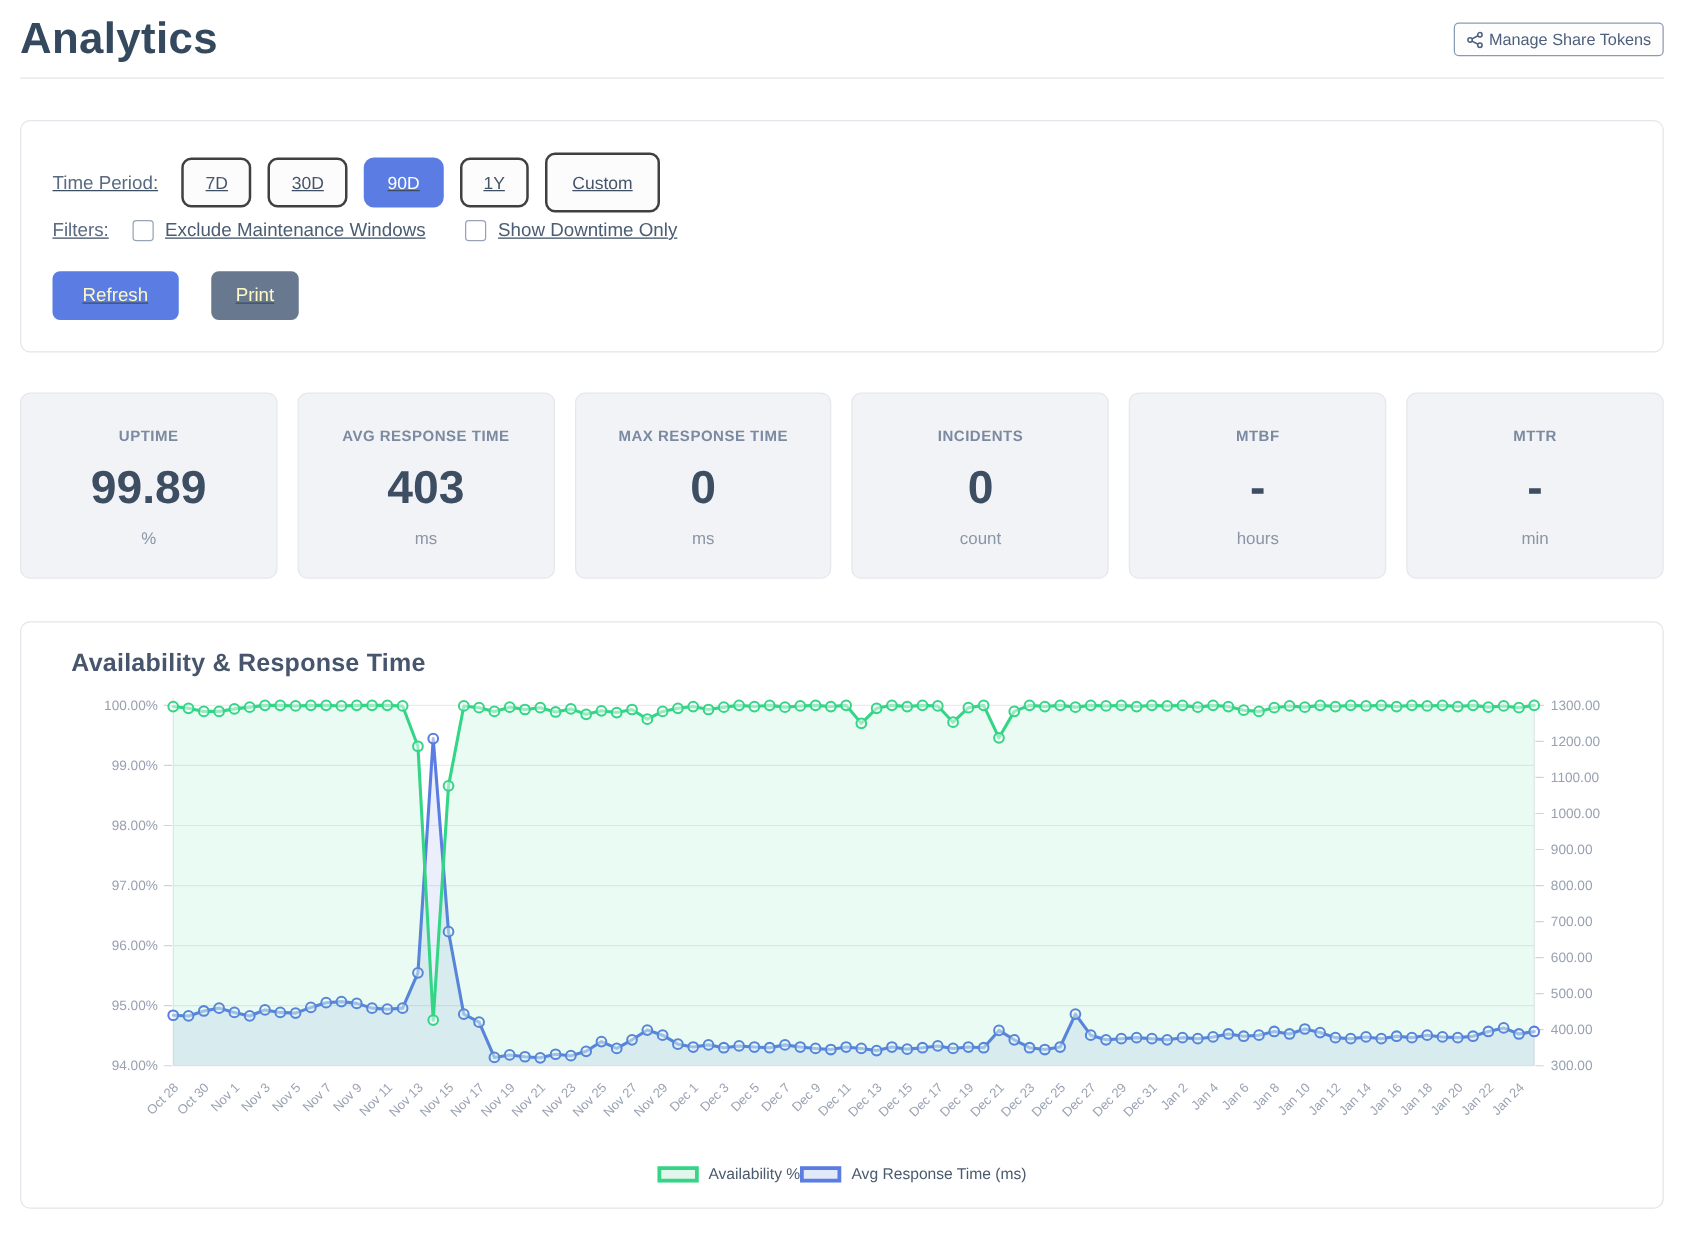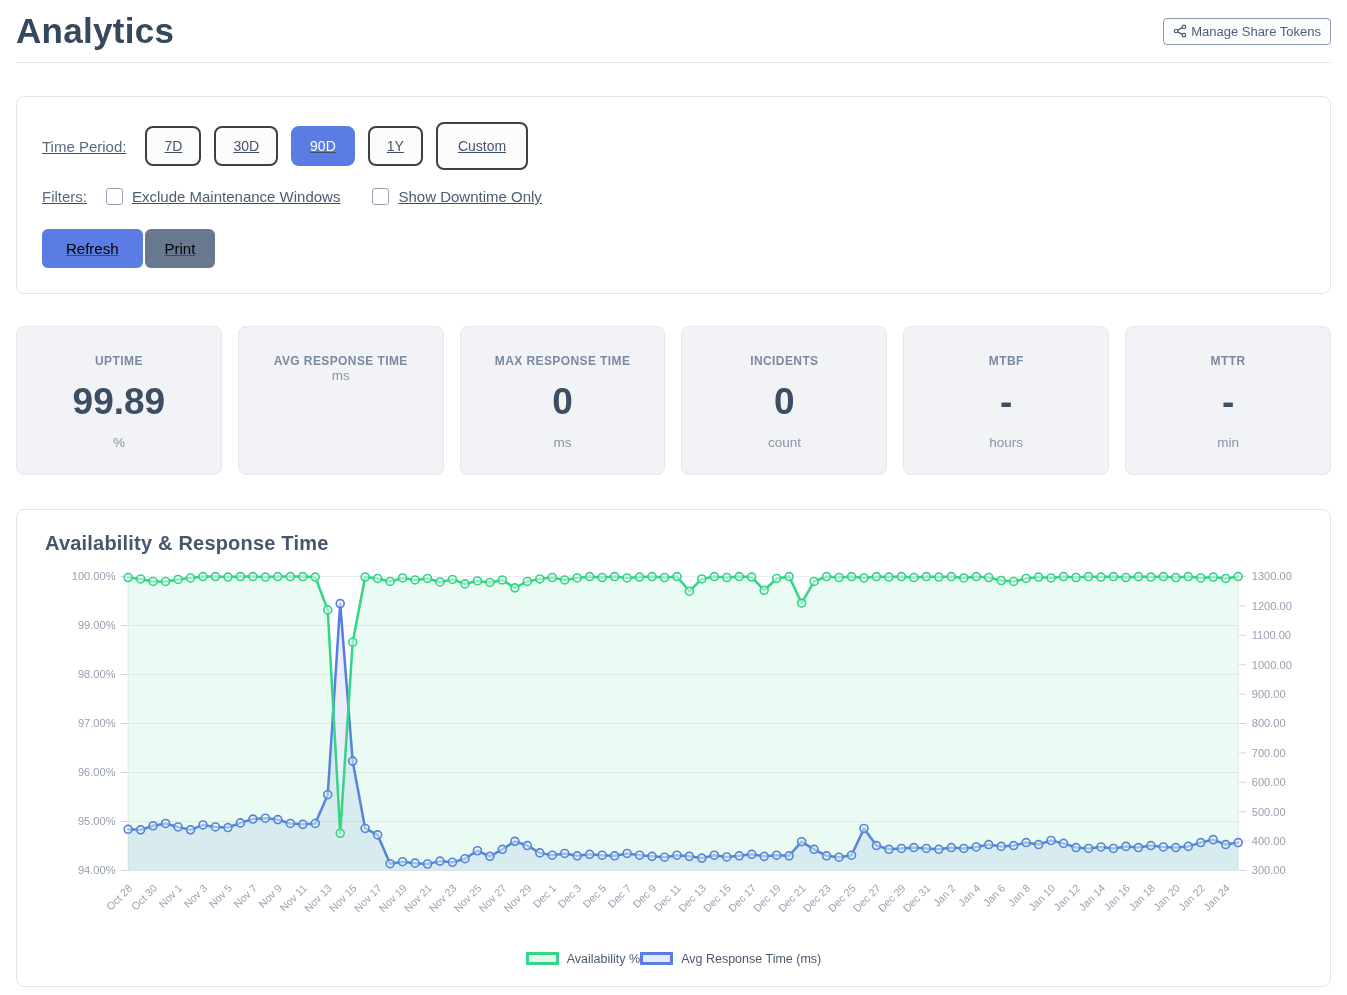--- a/index.html
+++ b/index.html
@@ -14,55 +14,55 @@
   
   .hdr { position:relative; display:flex; align-items:center; height:62px; }
   .hdr h1 { margin:0; font-size:35px; font-weight:bold; color:#35495e; letter-spacing:.3px; }
   .status-group { position:absolute; left:50%; transform:translateX(-51%); display:flex; align-items:center; gap:13px; }
   .status-label { font-size:11px; font-weight:bold; letter-spacing:.6px; color:#66758c; }
   .select-box { display:flex; align-items:center; gap:7px; background:#fff; border:1px solid #d9dde4;
     border-radius:8px; padding:9px 11px 9px 15px; font-size:15px; color:#535f6e;
     box-shadow:0 1px 2px rgba(40,60,90,.05); cursor:pointer; }
   .clear-x { color:#97a1af; font-size:13px; line-height:1; }
   .chev { display:block; }
-  .ghost-btn { margin-left:auto; display:flex; align-items:flex-start; gap:4px; background:#fdfdfe;
+  .ghost-btn { margin-left:auto; display:flex; align-items:flex-end; gap:4px; background:#fdfdfe;
     border:1px solid #8c9ab0; border-radius:4px; padding:5px 9px; font-size:13px; color:#4c5f7c;
     font-family:inherit; cursor:pointer; }
   .divider { border:none; border-top:1px solid #e2e5ea; margin:0 0 33px; }
 
   
   .card { background:#fff; border:1px solid #e2e5ea; border-radius:8px; }
 
   .filter-card { padding:25px; margin-bottom:32px; }
   .frow { display:flex; align-items:center;text-decoration:underline; }
   .row-label { font-size:15px; color:#5a6a80; margin-right:19px; }
   .tp-btn { font-family:inherit; font-size:14px; color:#46556a; background:#fcfcfd;
     border:2px solid #404040; border-radius:8px; padding:10px 17px; margin-right:13px; cursor:pointer; }
   .tp-btn.wide { padding:14px 20px; }
   .tp-btn.active { background:#5b7ce2; border-color:#5b7ce2; color:#fff; }
-  .frow.filters { margin-top:18px; }
+  .frow.filters { margin-top:6px; }
   .cb-item { display:flex; align-items:center; gap:9px; font-size:15px; color:#4c5c72; margin-right:32px; }
   .cb-item input { appearance:none; -webkit-appearance:none; width:17px; height:17px; margin:0;
     border:1.5px solid #98a4b5; border-radius:3px; background:#fff; cursor:pointer; }
   .frow.actions { margin-top:24px; }
-  .action-btn { font-family:inherit; font-size:15px; border:none; border-radius:6px; color:#000000;
-    padding:11px 24px; margin-right:2px; cursor:pointer; }
+  .action-btn { font-family:inherit; font-size:15px; border:none; border-radius:6px; color:#fef9c3;
+    padding:11px 24px; margin-right:26px; cursor:pointer; }
   .action-btn.refresh { background:#5b7ce2; }
   .action-btn.print { background:#68798f; padding:11px 20px; }
 
   
   .stats { display:flex; gap:16px; margin-bottom:34px; }
   .stat-card { flex:1; background:#f2f3f7; border:1px solid #e5e7ed; border-radius:8px;
     text-align:center; padding:27px 8px 24px; }
   .stat-label { font-size:12px; font-weight:bold; letter-spacing:.4px; color:#7b8aa0; }
   .stat-value { font-size:37px; font-weight:bold; color:#3d4e63; margin:13px 0 12px; }
   .stat-unit { font-size:13.5px; color:#8a95a6; }
 
   
-  .chart-card { padding:22px 28px 10px; }
+  .chart-card { padding:22px 40px 10px; }
   .chart-title { margin:0 0 8px; font-size:20px; font-weight:bold; color:#47566c; letter-spacing:.2px; }
   #chart-svg { display:block; width:100%; height:auto; }
   .legend { display:flex; justify-content:center; align-items:center; padding:2px 0 10px; }
   .legend-item { display:flex; align-items:center; gap:8px; font-size:12.5px; color:#4b5a6e; }
   .legend-swatch { width:33px; height:13px; border:3px solid #999; }
 </style>
 </head>
 <body>
 
 <div class="page">
@@ -111,20 +111,21 @@
   </section>
 
   <section class="stats">
     <div class="stat-card">
       <div class="stat-label">UPTIME</div>
       <div class="stat-value">99.89</div>
       <div class="stat-unit">%</div>
     </div>
     <div class="stat-card">
       <div class="stat-label">AVG RESPONSE TIME</div>
+      <div class="stat-value">403</div>
       <div class="stat-unit">ms</div>
     </div>
     <div class="stat-card">
       <div class="stat-label">MAX RESPONSE TIME</div>
       <div class="stat-value">0</div>
       <div class="stat-unit">ms</div>
     </div>
     <div class="stat-card">
       <div class="stat-label">INCIDENTS</div>
       <div class="stat-value">0</div>

